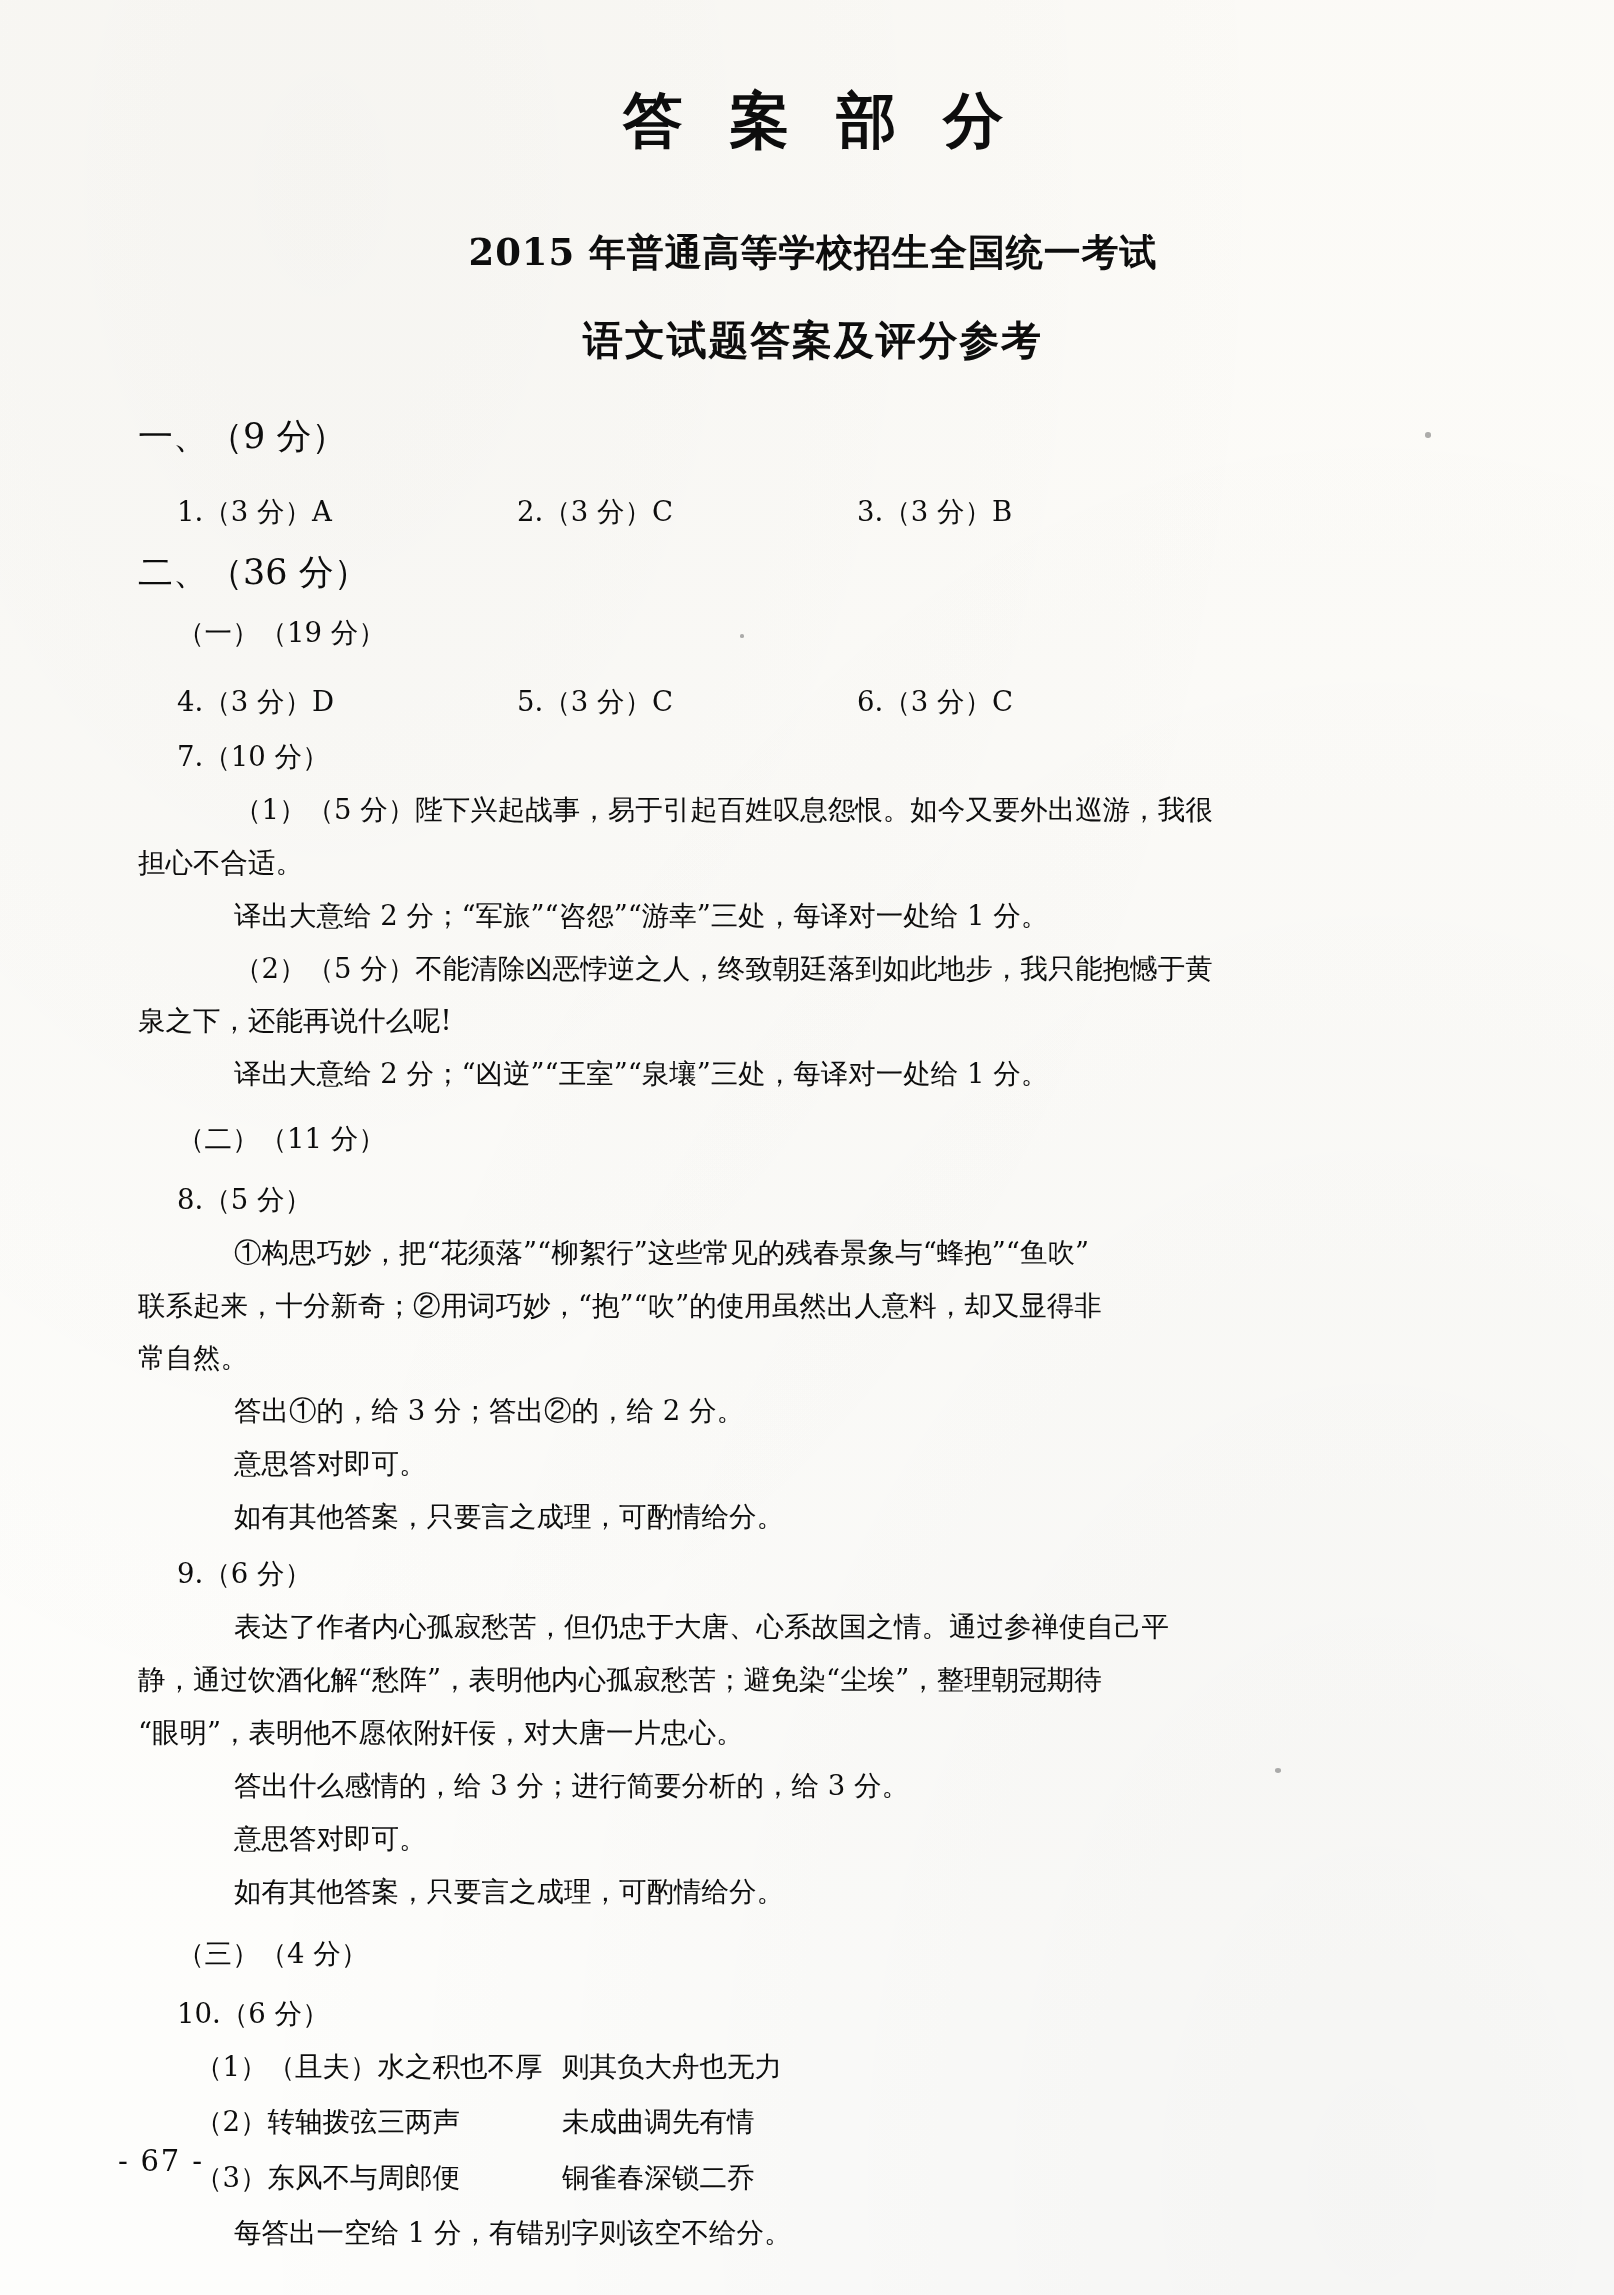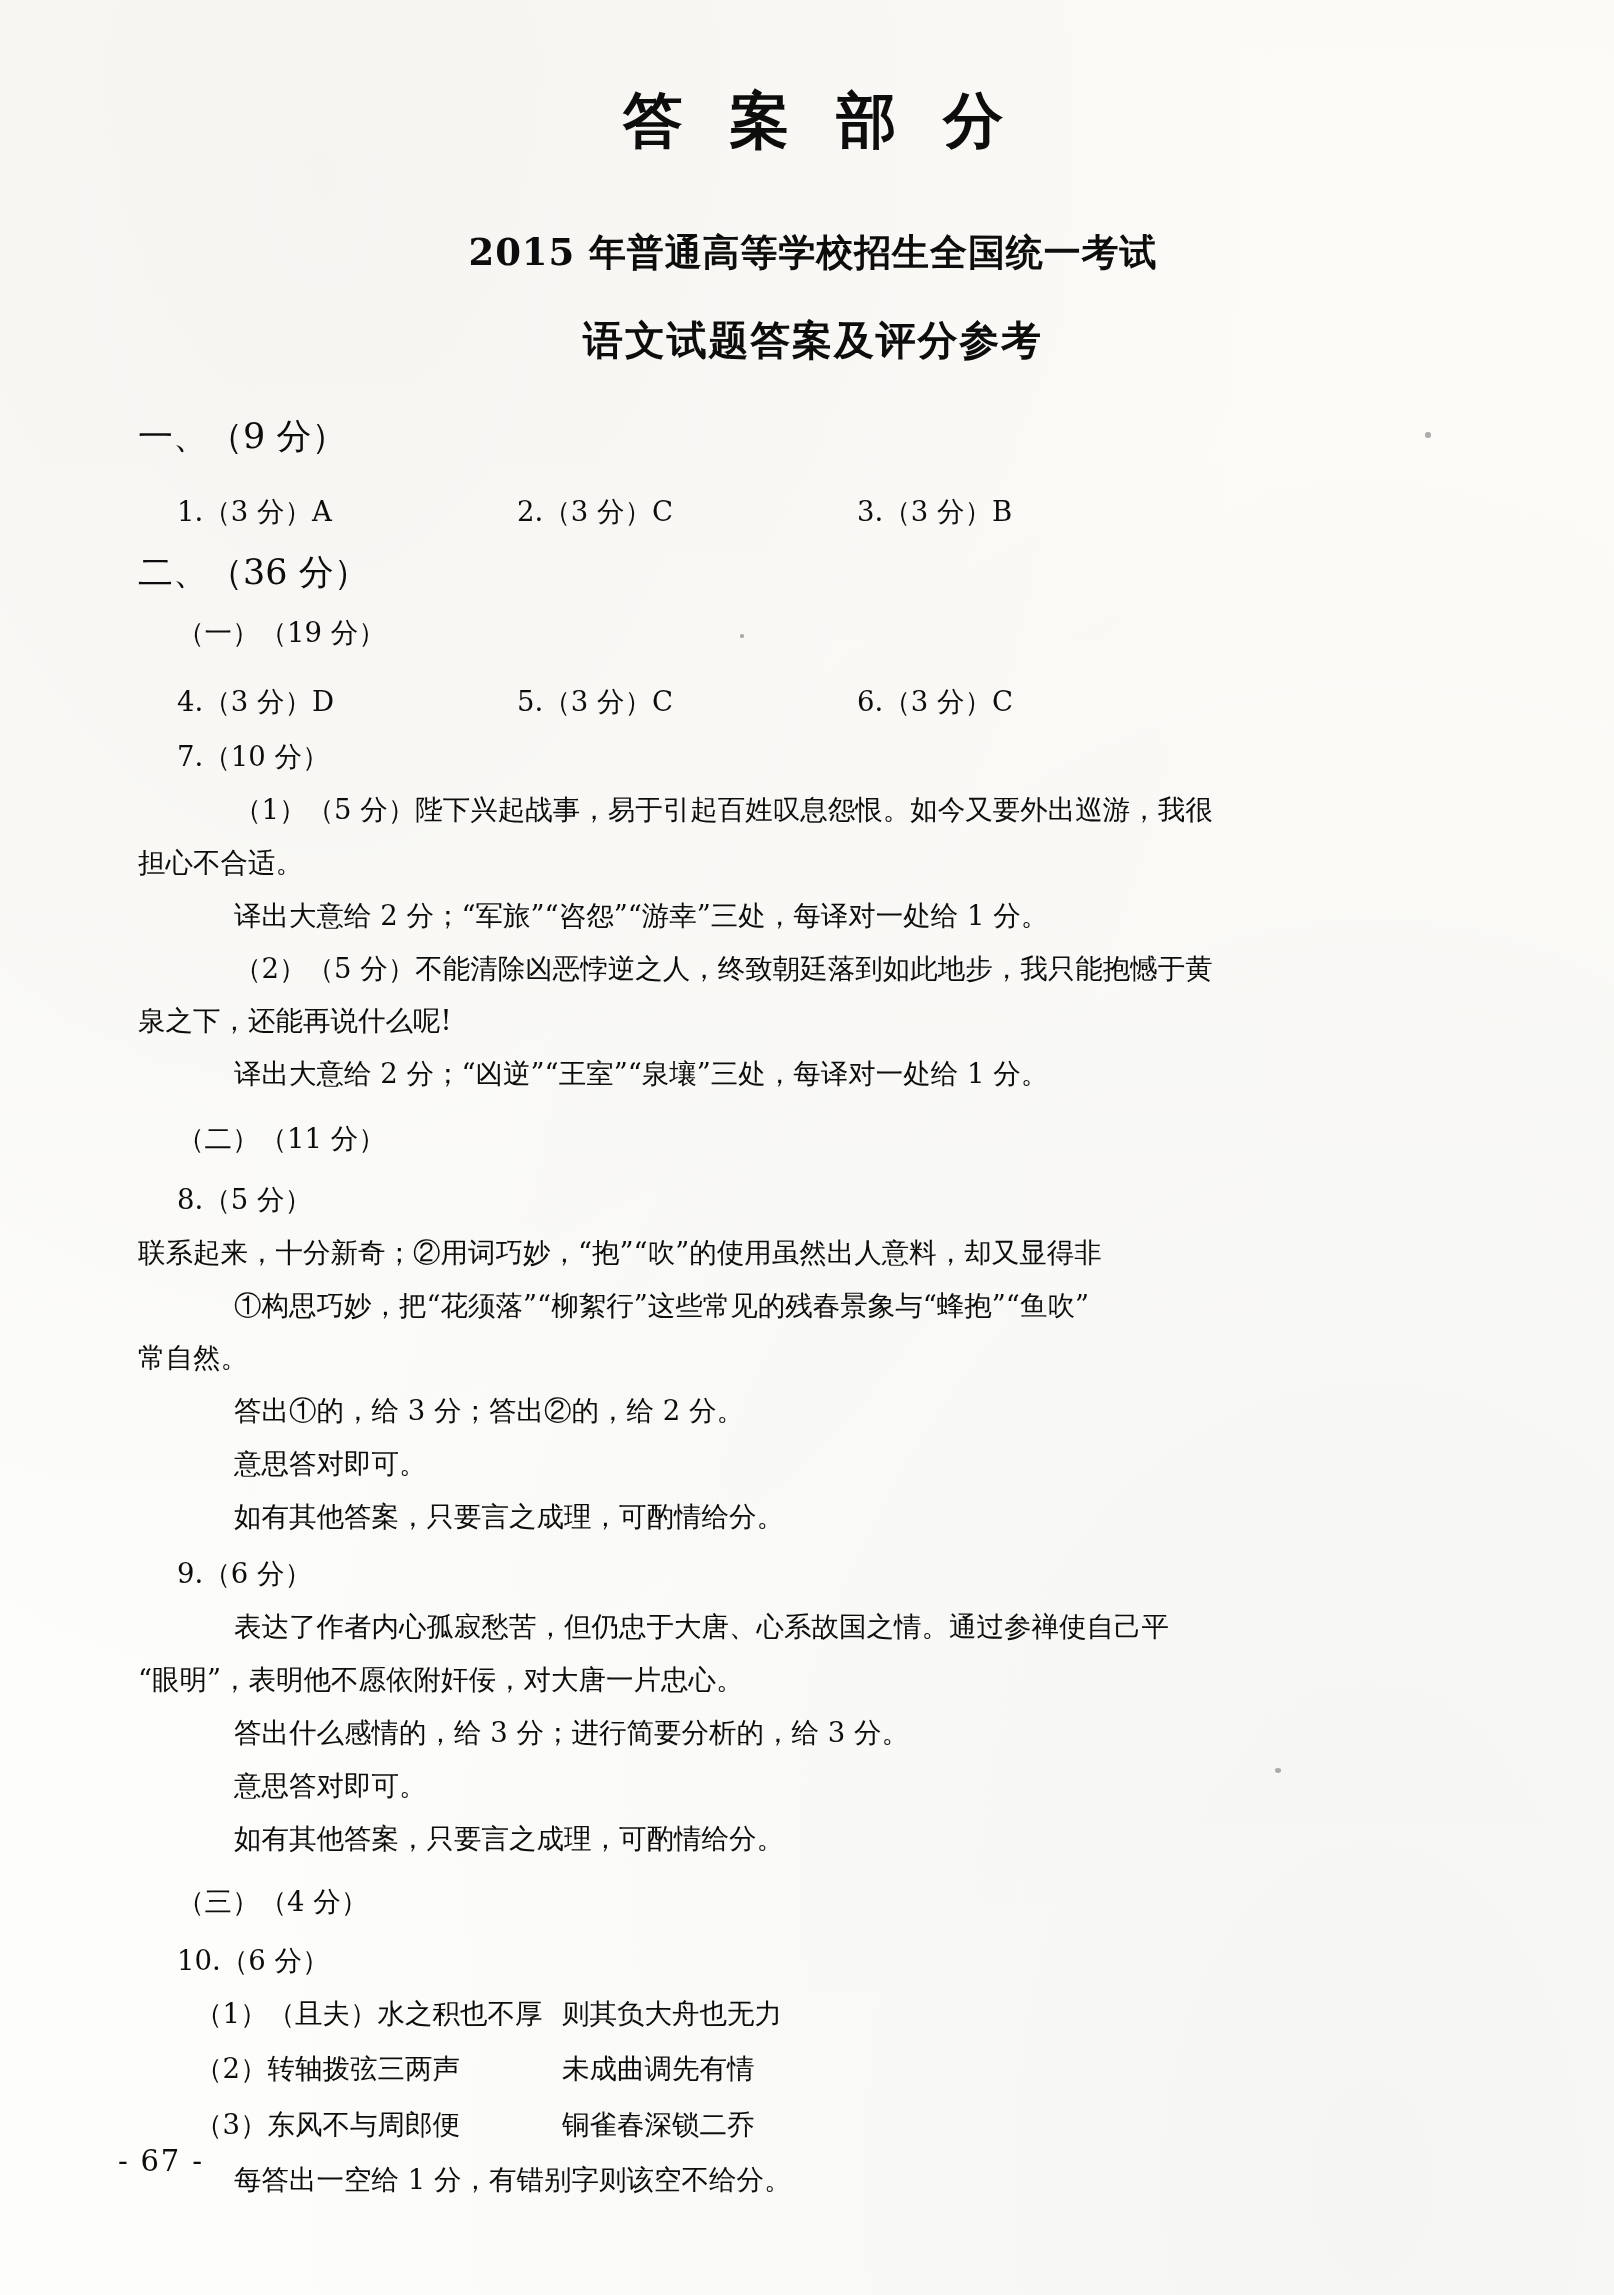--- a/index.html
+++ b/index.html
@@ -158,29 +158,30 @@
       <div class="line indent-1 para">（1）（5 分）陛下兴起战事，易于引起百姓叹息怨恨。如今又要外出巡游，我很</div>
       <div class="line para-cont">担心不合适。</div>
       <div class="line indent-1 para">译出大意给 2 分；“军旅”“咨怨”“游幸”三处，每译对一处给 1 分。</div>
       <div class="line indent-1 para">（2）（5 分）不能清除凶恶悖逆之人，终致朝廷落到如此地步，我只能抱憾于黄</div>
       <div class="line para-cont">泉之下，还能再说什么呢!</div>
       <div class="line indent-1 para">译出大意给 2 分；“凶逆”“王室”“泉壤”三处，每译对一处给 1 分。</div>
 
       <div class="line indent-1" style="margin-top:20px;">（二）（11 分）</div>
 
       <div class="line indent-1" style="margin-top:16.5px;">8.（5 分）</div>
+      <div class="line indent-1 para">①构思巧妙，把“花须落”“柳絮行”这些常见的残春景象与“蜂抱”“鱼吹”</div>
       <div class="line para-cont">联系起来，十分新奇；②用词巧妙，“抱”“吹”的使用虽然出人意料，却又显得非</div>
-      <div class="line indent-1 para">①构思巧妙，把“花须落”“柳絮行”这些常见的残春景象与“蜂抱”“鱼吹”</div>
       <div class="line para-cont">常自然。</div>
       <div class="line indent-1 para">答出①的，给 3 分；答出②的，给 2 分。</div>
       <div class="line indent-1 para">意思答对即可。</div>
       <div class="line indent-1 para">如有其他答案，只要言之成理，可酌情给分。</div>
 
       <div class="line indent-1" style="margin-top:13px;">9.（6 分）</div>
       <div class="line indent-1 para">表达了作者内心孤寂愁苦，但仍忠于大唐、心系故国之情。通过参禅使自己平</div>
+      <div class="line para-cont">静，通过饮酒化解“愁阵”，表明他内心孤寂愁苦；避免染“尘埃”，整理朝冠期待</div>
       <div class="line para-cont">“眼明”，表明他不愿依附奸佞，对大唐一片忠心。</div>
       <div class="line indent-1 para">答出什么感情的，给 3 分；进行简要分析的，给 3 分。</div>
       <div class="line indent-1 para">意思答对即可。</div>
       <div class="line indent-1 para">如有其他答案，只要言之成理，可酌情给分。</div>
 
       <div class="line indent-1" style="margin-top:18.4px;">（三）（4 分）</div>
       <div class="line indent-1" style="margin-top:14.7px;">10.（6 分）</div>
 
       <div class="fill-row">
         <span class="fill-a">（1）（且夫）水之积也不厚</span>

